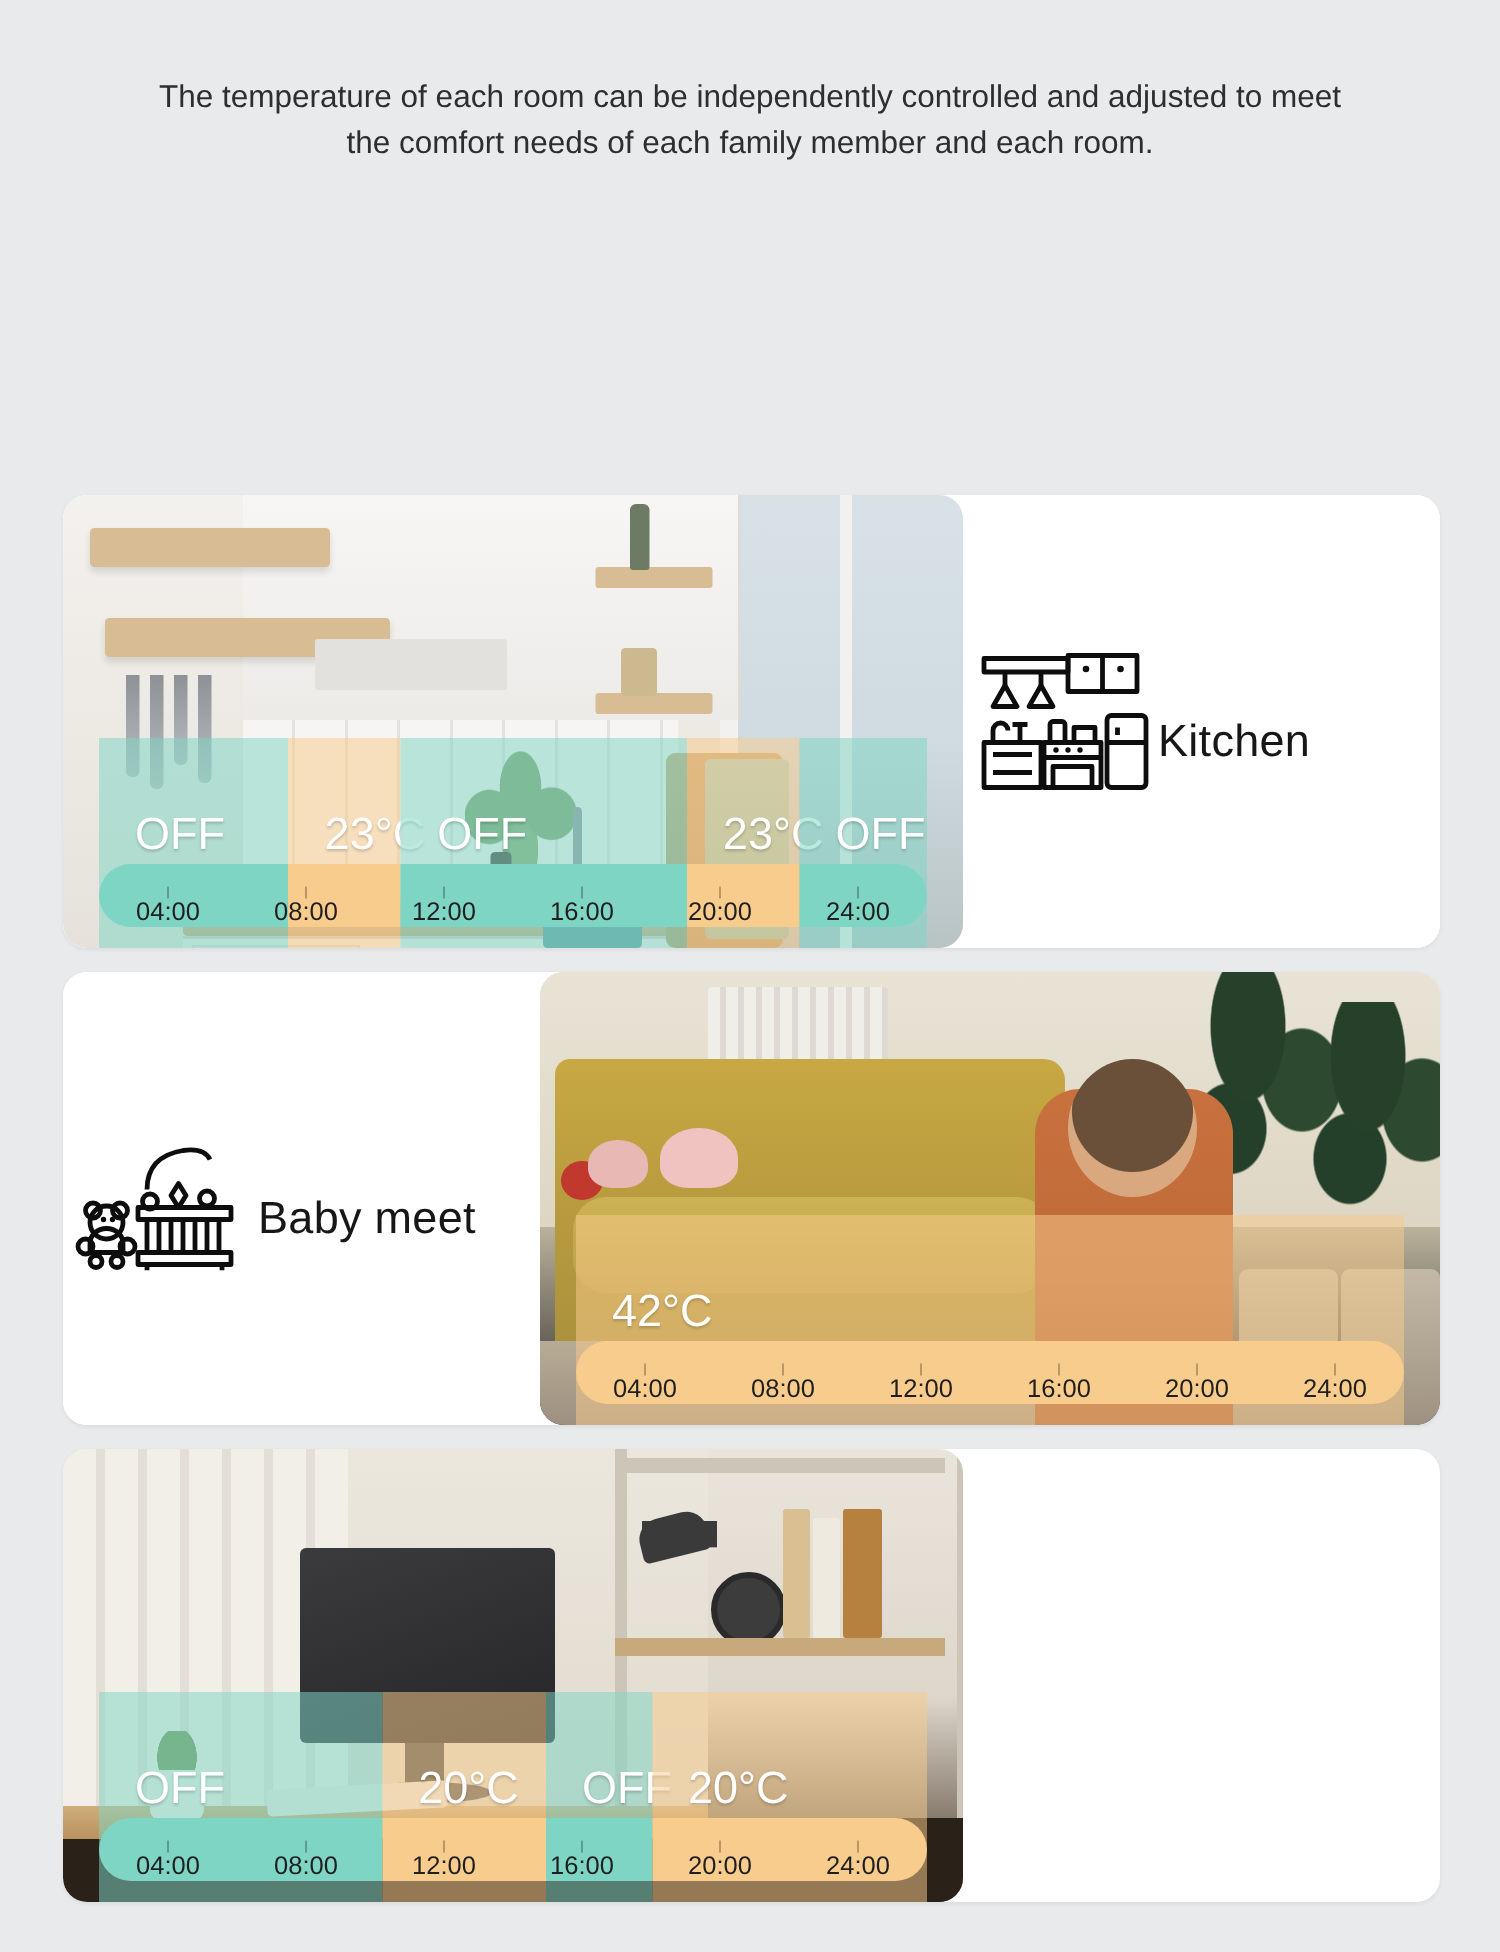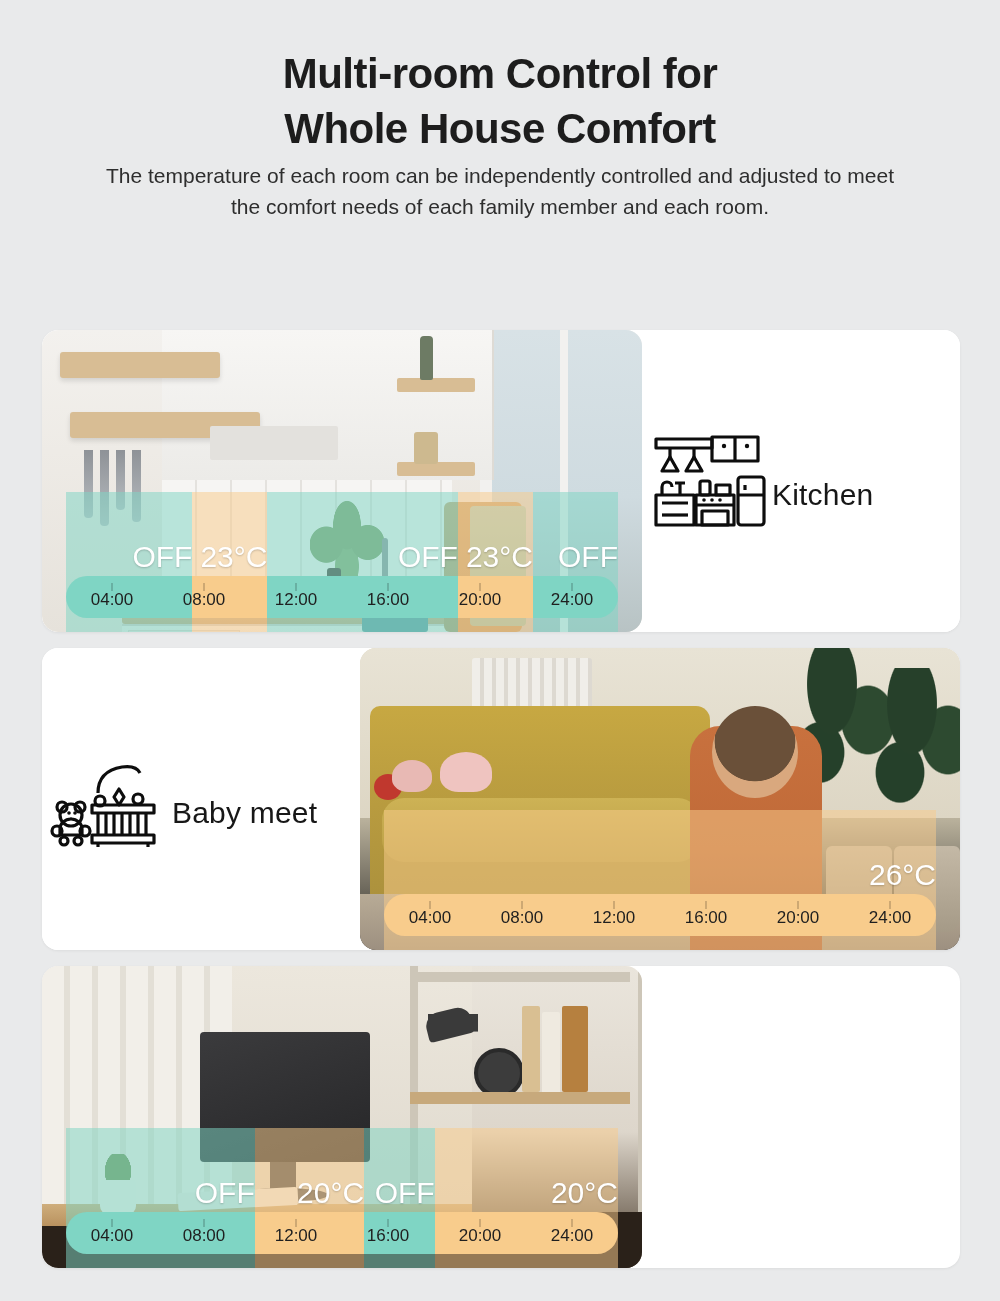--- a/index.html
+++ b/index.html
@@ -278,51 +278,47 @@
 
   
   .schedule{position:absolute;left:0;right:0;bottom:0;height:140px;}
   .segments{
     position:absolute;left:24px;right:24px;top:0;bottom:0;
     display:flex;
   }
   .seg{position:relative;height:100%;}
   .seg .seg-label{
     position:absolute;left:0;right:0;bottom:58px;
-    text-align:right;color:#ffffff;font-size:30px;font-weight:400;
-    white-space:nowrap;text-shadow:0 1px 2px rgba(0,0,0,.20);
+    text-align:left;color:#ffffff;font-size:30px;font-weight:400;
+    white-space:nowrap;text-shadow:0 1px 2px rgba(0,0,0,.20);padding-left:24px;
   }
   .ticksbar{
     position:absolute;left:24px;right:24px;bottom:14px;height:42px;
     border-radius:21px;overflow:hidden;display:flex;
   }
   .tickseg{height:100%;}
   .ticks{
     position:absolute;left:24px;right:24px;bottom:14px;height:42px;
-    display:flex;align-items:center;
+    display:flex;align-items:flex-end;
   }
   .tick{
     flex:1 1 0;position:relative;text-align:center;
     font-size:17px;color:#1f1f1f;padding-top:6px;
   }
   .tick::before{
     content:"";position:absolute;left:50%;top:-1px;width:1px;height:8px;
     background:rgba(0,0,0,.35);transform:translateX(-50%);
   }
 </style>
 </head>
 <body>
 
 <div class="page">
 
   <div class="header">
-    <h1 class="title">
-      <span>Multi-room Control for</span><br>
-      <span>Whole House Comfort</span>
-    </h1>
     <p class="subtitle">The temperature of each room can be independently controlled and adjusted to meet the comfort needs of each family member and each room.</p>
   </div>
 
   <div class="cards">
 
     <div class="card">
       <div class="card-inner">
 
         <div class="photo">
           <div class="ph ph-kitchen">
@@ -441,21 +437,21 @@
             <div class="b-pot" style="left:392px"></div>
             <div class="b-pot" style="left:466px"></div>
             <div class="b-pot" style="left:534px"></div>
             <div class="b-baby"></div>
               <div class="b-head"></div>
           </div>
 
           <div class="schedule">
             <div class="segments">
                 <div class="seg" style="width: 100%; background: rgba(248, 204, 140, 0.52);">
-                  <div class="seg-label">26°C</div>
+                  <div class="seg-label">42°C</div>
                 </div>
               </div>
             <div class="ticksbar">
                 <div class="tickseg" style="width: 100%; background: rgb(248, 204, 140);"></div>
               </div>
             <div class="ticks">
                 <div class="tick">04:00</div>
                 <div class="tick">08:00</div>
                 <div class="tick">12:00</div>
                 <div class="tick">16:00</div>

